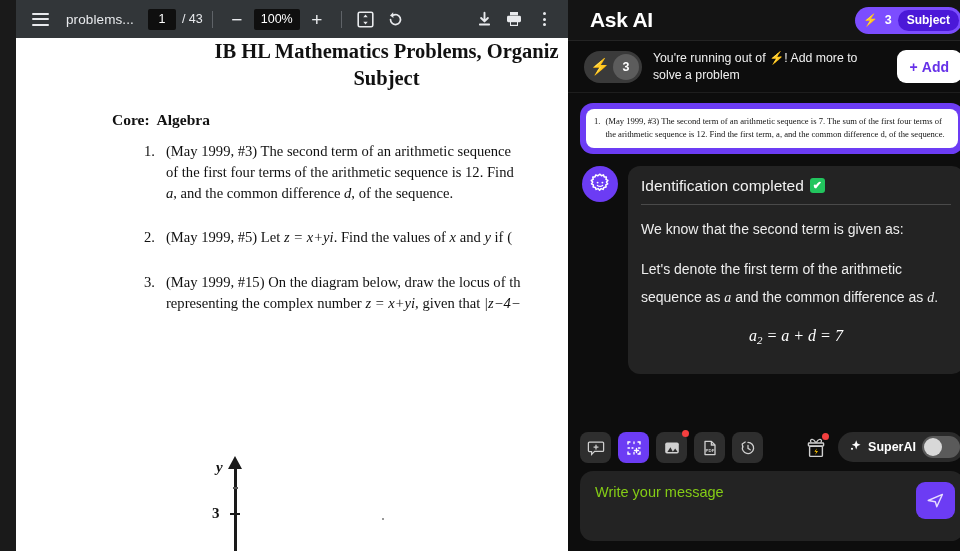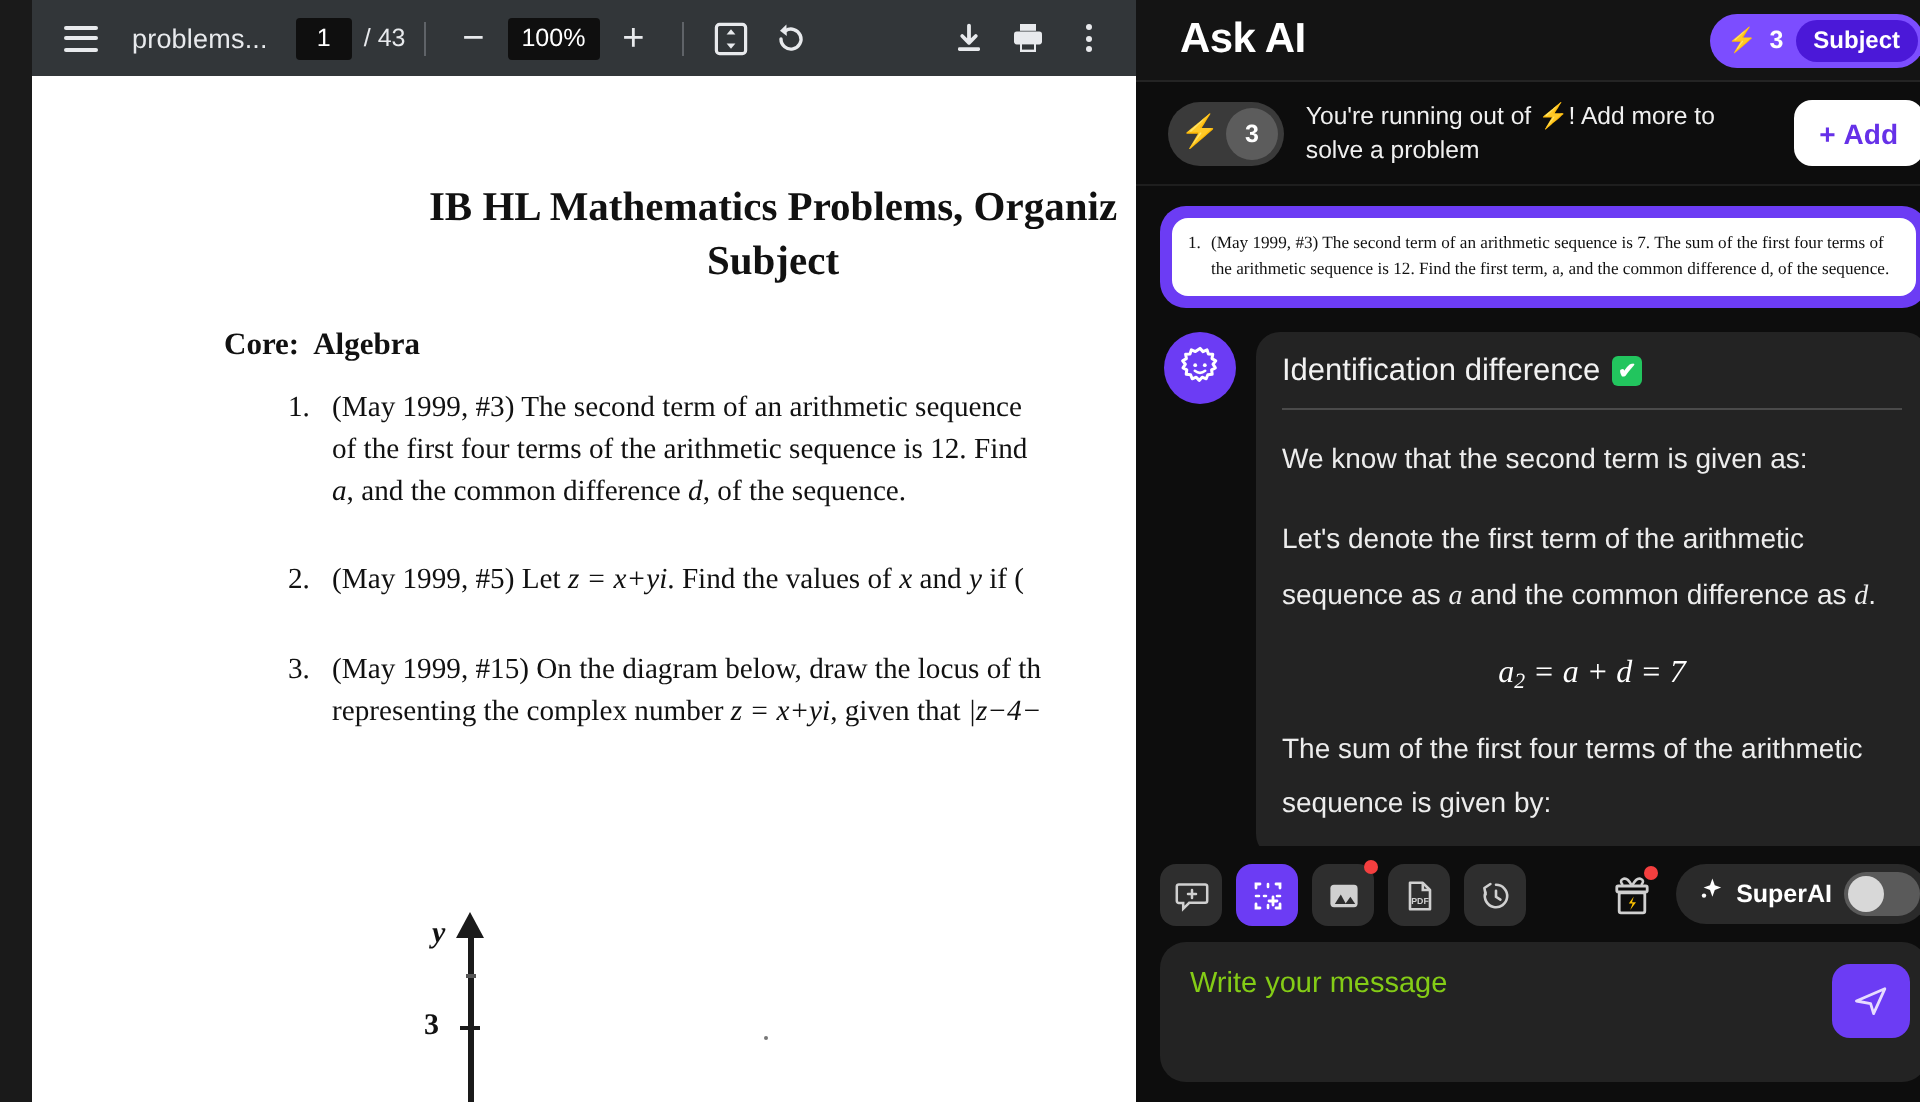--- a/index.html
+++ b/index.html
@@ -44,21 +44,21 @@
   .kebab i { width: 3px; height: 3px; background: #e8eaed; border-radius: 50%; display: block; }
 
   
   .pdf-page {
     position: absolute; top: 38px; left: 0; width: 552px; height: 513px;
     background: #fff; overflow: hidden;
     font-family: "Liberation Serif", serif; color: #111;
   }
   .doc-h1 {
     text-align: center; font-size: 20.5px; font-weight: 700; line-height: 1.32;
-    padding-top: 53px; width: 705px; margin-left: 18px;
+    width: 705px; margin-left: 18px;
   }
   .doc-section {
     font-size: 15.5px; font-weight: 700; margin: 19px 0 0 96px;
   }
   .doc-section .lbl-gap { display: inline-block; width: 7px; }
   ol.problems { list-style: none; margin: 12px 0 0 0; padding: 0; }
   ol.problems > li {
     position: relative; padding-left: 150px; margin-bottom: 24px;
     font-size: 14.6px; line-height: 1.42; width: 740px;
   }
@@ -339,32 +339,31 @@
         <div class="avatar">
           <svg width="24" height="24" viewBox="0 0 24 24">
             <path d="M12 2.2 l1.5 1.6 2.0-0.9 0.7 2.1 2.2 0.1 -0.4 2.2 1.9 1.1 -1.4 1.7 1.2 1.8 -1.9 1.0 0.3 2.2 -2.2 0.3 -0.8 2.0 -2.0-0.8 -1.5 1.6 -1.5-1.6 -2.0 0.8 -0.8-2.0 -2.2-0.3 0.3-2.2 -1.9-1.0 1.2-1.8 -1.4-1.7 1.9-1.1 -0.4-2.2 2.2-0.1 0.7-2.1 2.0 0.9 Z" fill="none" stroke="#ffffff" stroke-width="1.5" stroke-linejoin="round"></path>
             <circle cx="9.6" cy="10.6" r="0.95" fill="#ffffff"></circle>
             <circle cx="14.4" cy="10.6" r="0.95" fill="#ffffff"></circle>
             <path d="M9.4 13.4 q2.6 2.0 5.2 0" fill="none" stroke="#ffffff" stroke-width="1.3" stroke-linecap="round"></path>
           </svg>
         </div>
         <div class="bubble">
           <div class="bubble-title">
-            <span>Identification difference</span>
+            <span>Identification completed</span>
             <span class="check-badge">✔</span>
           </div>
           <div class="bubble-rule"></div>
           <p>We know that the second term is given as:</p>
           <p>
             <span>Let's denote the first term of the arithmetic sequence as </span><span class="mi">a</span><span> and the common difference as </span><span class="mi">d</span><span>.</span>
           </p>
           <div class="math-line">
             <span class="mi">a</span><span class="sub mi">2</span><span class="mi"> = a + d = 7</span>
           </div>
-          <p>The sum of the first four terms of the arithmetic sequence is given by:</p>
         </div>
       </div>
     </div>
 
     <div class="ai-footer">
       <div class="tool-row">
         <div class="tool-btn">
           <svg width="18" height="18" viewBox="0 0 18 18">
               <path d="M2.4 3.2 h13.2 a1 1 0 0 1 1 1 v7.2 a1 1 0 0 1 -1 1 H7.6 L4.6 15.4 v-2.9 H2.4 a1 1 0 0 1 -1-1 V4.2 a1 1 0 0 1 1-1 z" fill="none" stroke="#d0d0d0" stroke-width="1.25"></path>
               <path d="M9 6 v4 M7 8 h4" stroke="#d0d0d0" stroke-width="1.25" stroke-linecap="round"></path>

